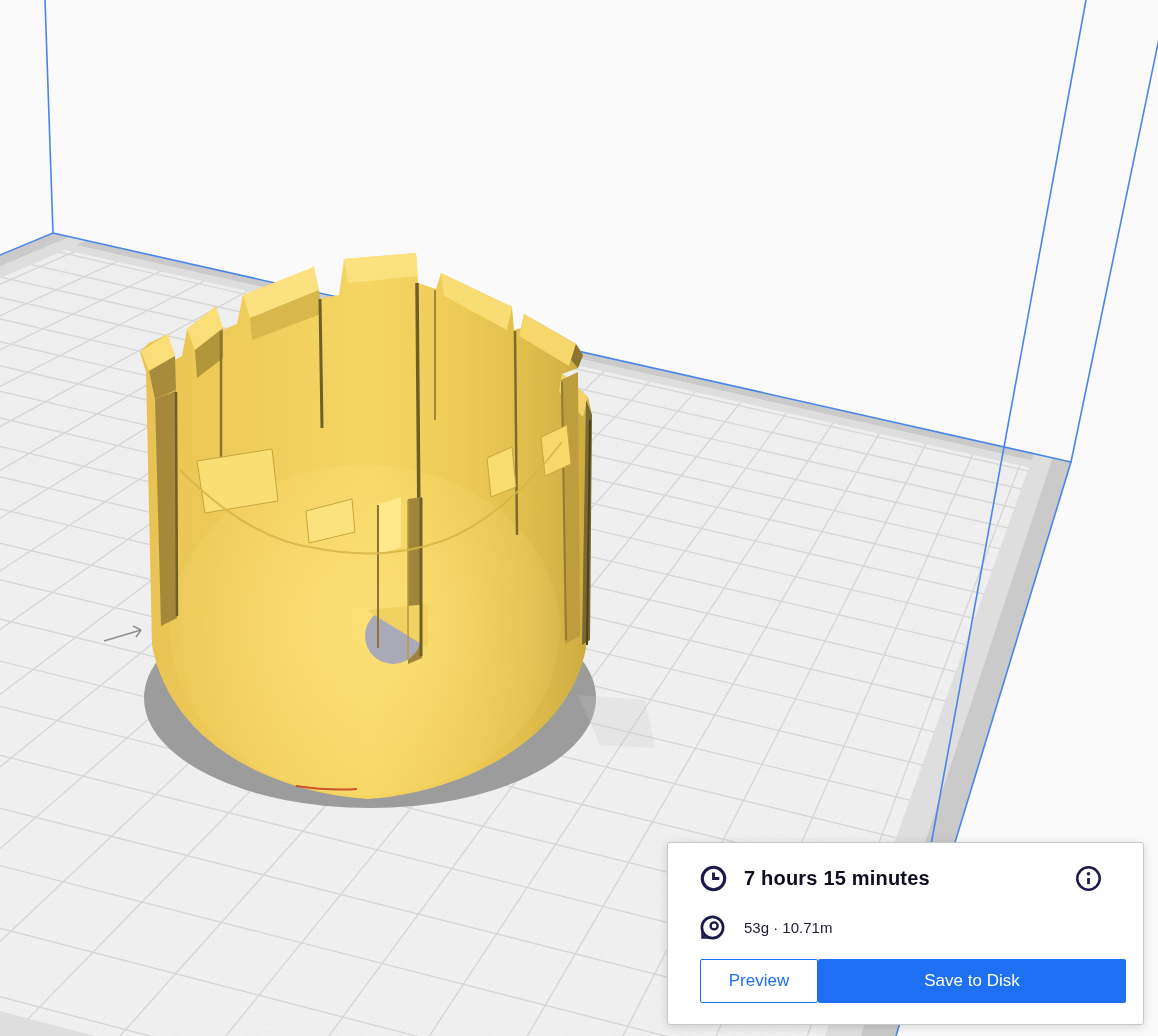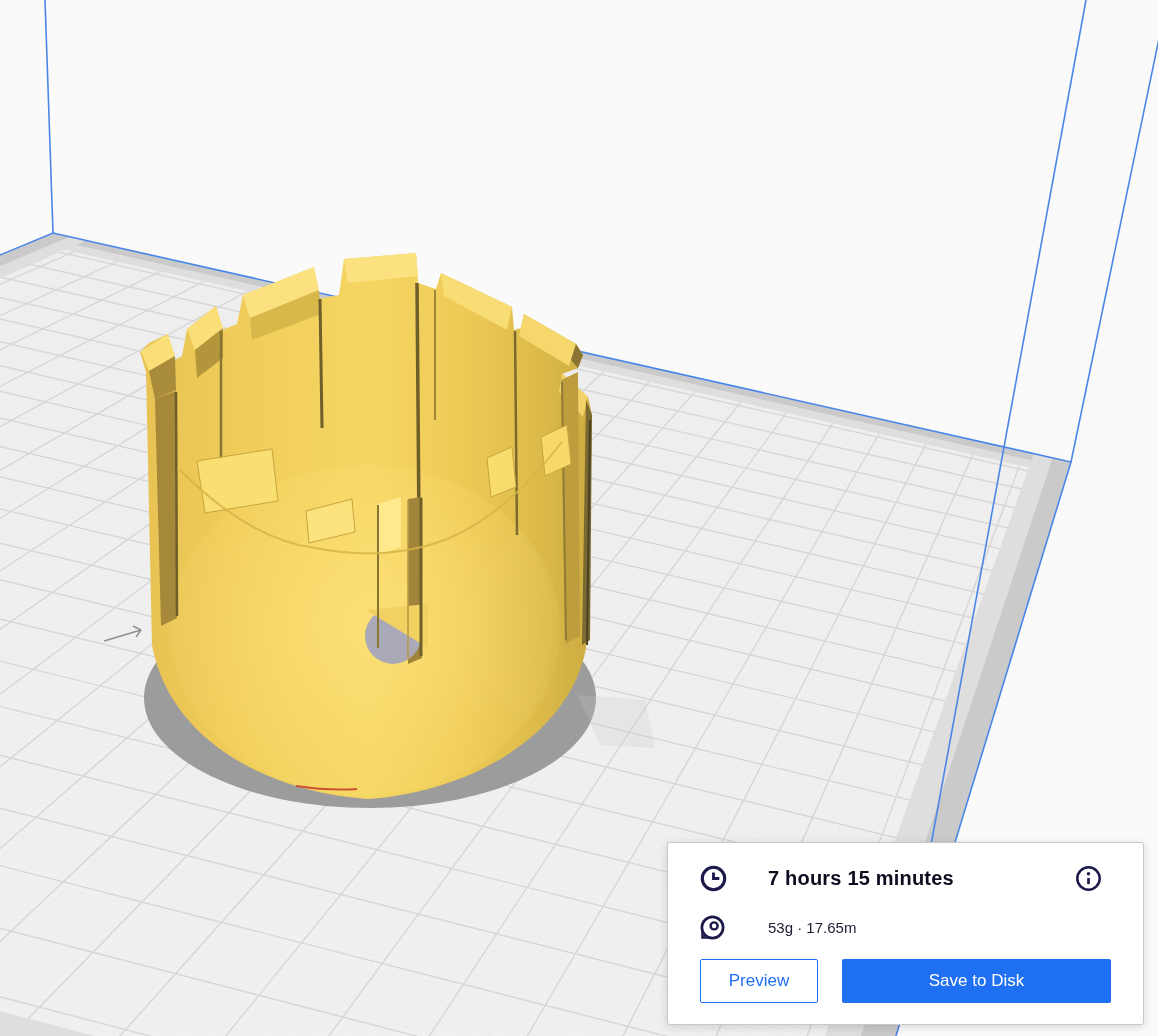--- a/index.html
+++ b/index.html
@@ -4,31 +4,31 @@
 <style>
   html,body{margin:0;padding:0;background:#fafafa;}
   .stage{position:relative;width:1158px;height:1036px;overflow:hidden;background:#fafafa;
          font-family:"Liberation Sans",sans-serif;}
   .stage svg.scene{position:absolute;left:0;top:0;}
 
   
   .panel{position:absolute;left:667px;top:842px;width:477px;height:183px;background:#ffffff;
          border:1px solid #c8c8c8;border-radius:3px;box-sizing:border-box;
          box-shadow:0 2px 10px rgba(0,0,0,.14);}
-  .row{position:absolute;display:flex;align-items:center;gap:24px;}
+  .row{position:absolute;display:flex;align-items:center;}
   .time-row{left:31px;top:21px;right:40px;}
   .time-row .title{margin-left:16px;font-size:20px;font-weight:700;color:#0d0d20;letter-spacing:.2px;}
   .time-row .spacer{flex:1;}
   .mat-row{left:31px;top:71px;}
   .mat-row .mat{margin-left:18px;font-size:15px;color:#1c1c30;}
   .btn-row{left:32px;top:116px;display:flex;}
   button{font-family:"Liberation Sans",sans-serif;font-size:17px;border-radius:2px;
          display:inline-flex;align-items:center;justify-content:center;padding:0;}
   .btn-preview{width:118px;height:44px;background:#ffffff;border:1px solid #1f6ff2;color:#1f6ff2;}
-  .btn-save{width:269px;height:44px;background:#1f6ff2;border:none;color:#ffffff;}
+  .btn-save{width:308px;height:44px;background:#1f6ff2;border:none;color:#ffffff;}
   .icon{display:block;}
 </style>
 </head>
 <body>
 
 <div class="stage">
 
 <svg class="scene" width="1158" height="1036" viewBox="0 0 1158 1036">
   <defs>
     <clipPath id="plateClip">
@@ -634,21 +634,21 @@
       <circle cx="0" cy="-5" r="1.8" fill="#1b1a4a"></circle>
     </svg>
   </div>
 
   <div class="row mat-row">
     <svg class="icon" width="27" height="27" viewBox="-15 -15 30 30">
       <circle cx="0" cy="0" r="11.8" fill="none" stroke="#1b1a4a" stroke-width="3"></circle>
       <path d="M -12.5,3 L -12.5,12.5 L -3,12.5 A 12 12 0 0 1 -12.5,3 Z" fill="#1b1a4a"></path>
       <circle cx="1.8" cy="-1.8" r="3.9" fill="none" stroke="#1b1a4a" stroke-width="2.7"></circle>
     </svg>
-    <span class="mat">53g · 17.65m</span>
+    <span class="mat">53g · 10.71m</span>
   </div>
 
   <div class="row btn-row">
     <button class="btn-preview">Preview</button>
     <button class="btn-save">Save to Disk</button>
   </div>
 </div>
 
 </div>
 

